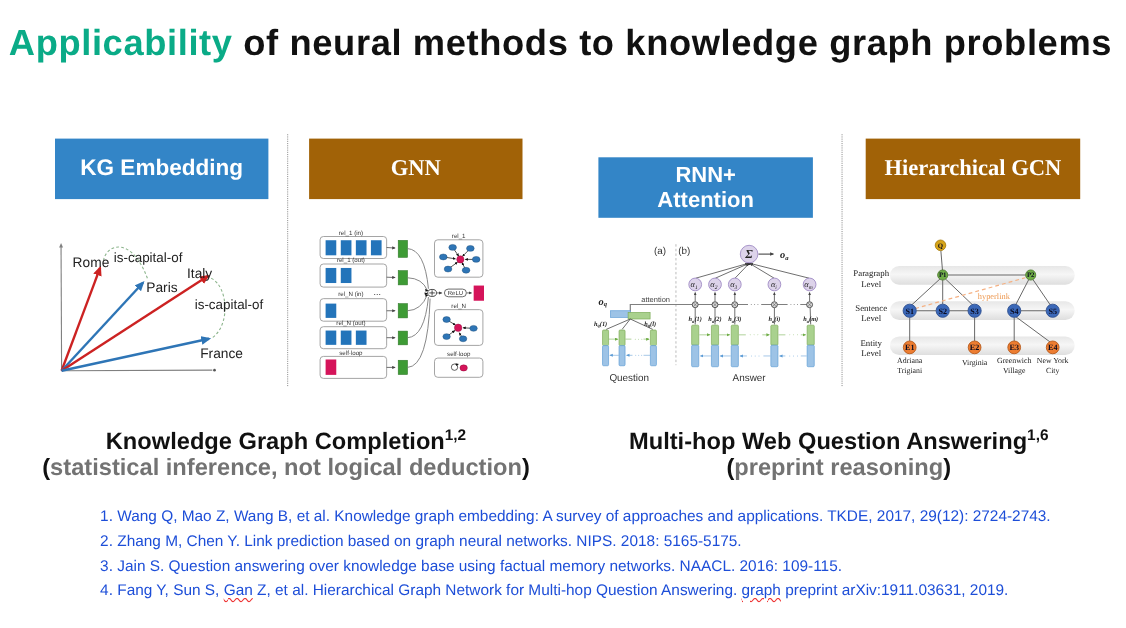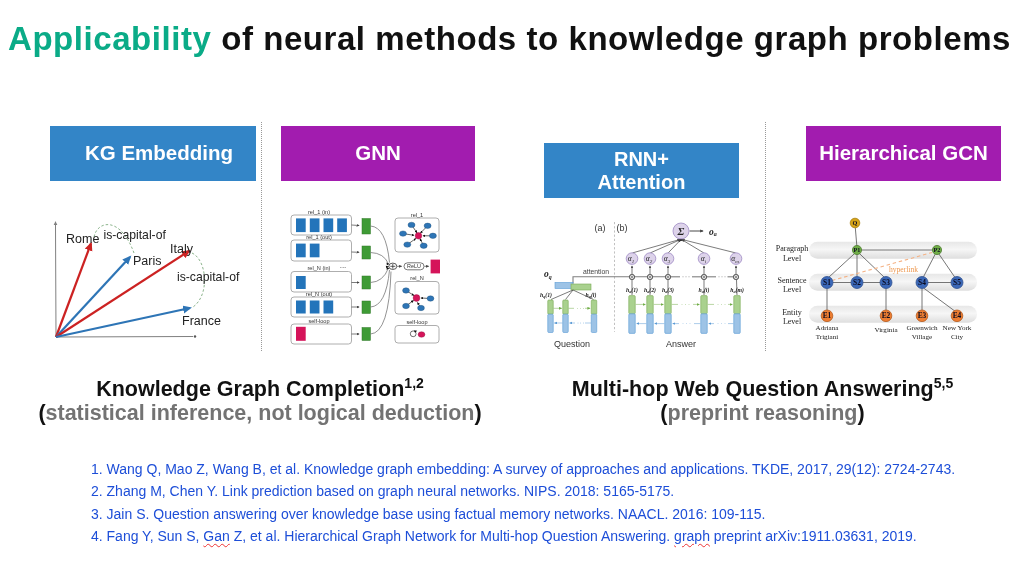--- a/index.html
+++ b/index.html
@@ -4,36 +4,36 @@
 <style>
   html,body{margin:0;padding:0;}
   body{width:1024px;height:571px;background:#fff;position:relative;overflow:hidden;
        font-family:"Liberation Sans",sans-serif;}
   .abs{position:absolute;}
   .title{left:8px;top:22px;font-size:33px;font-weight:bold;color:#111;line-height:33px;white-space:nowrap;letter-spacing:0.56px;}
   .title .gr{color:#0AAB87;}
   .hbox{position:absolute;top:126px;height:55px;display:flex;align-items:center;justify-content:center;
         color:#fff;font-weight:bold;font-size:20.5px;text-align:center;line-height:22.5px;}
   .blue{background:#3385C7;}
-  .green{background:#a21caf;}
+  .green{background:#a16207;font-family:Liberation Serif, serif;}
   .sep{position:absolute;top:122px;height:229px;width:0;border-left:1px dotted #999;}
-  .cap{position:absolute;text-align:center;font-weight:bold;font-size:21.5px;color:#111;line-height:24.6px;}
+  .cap{position:absolute;text-align:center;font-weight:bold;font-size:21.5px;color:#111;line-height:24.6px;margin-top:12px;}
   .cap .red{color:#737373;}
   .cap sup{font-size:14px;}
   .refs{position:absolute;left:91px;top:458px;font-size:14px;line-height:22.4px;color:#1d4ed8;white-space:nowrap;}
   .wavy{text-decoration:underline;text-decoration-style:wavy;text-decoration-color:#e33;text-decoration-thickness:1px;text-underline-offset:2px;text-align:center;}
 </style>
 </head>
 <body>
   <div class="abs title"><span class="gr">Applicability</span> of neural methods to knowledge graph problems</div>
 
-  <div class="hbox blue" style="left:50px;width:194px;padding-left:12px;">KG Embedding</div>
+  <div class="hbox blue" style="left:50px;width:194px;">KG Embedding</div>
   <div class="hbox green" style="left:281px;width:194px;">GNN</div>
   <div class="hbox blue" style="left:544px;width:195px;font-size:20px;margin-top:17px;">RNN+<br>Attention</div>
-  <div class="hbox green" style="left:787px;width:195px;margin-left:19px;">Hierarchical GCN</div>
+  <div class="hbox green" style="left:787px;width:195px;">Hierarchical GCN</div>
 
   <div class="sep" style="left:261px;"></div>
   <div class="sep" style="left:765px;"></div>
 
   <svg class="abs" style="left:40px;top:210px;" width="220" height="140" viewBox="0 0 220 140">
     <defs>
       <marker id="ra" markerUnits="userSpaceOnUse" markerWidth="11" markerHeight="10" refX="7" refY="4" orient="auto">
         <path d="M0,0L9,4L0,8z" fill="#CC2222"></path>
       </marker>
       <marker id="ba" markerUnits="userSpaceOnUse" markerWidth="11" markerHeight="10" refX="7" refY="4" orient="auto">
@@ -407,20 +407,20 @@
       <text x="55" y="128.8">Trigiani</text>
       <text x="114" y="122">Virginia</text>
       <text x="150" y="119.8">Greenwich</text>
       <text x="150" y="128.8">Village</text>
       <text x="185" y="119.8">New York</text>
       <text x="185" y="128.8">City</text>
     </g>
   </svg>
 
   <div class="cap" style="left:30px;top:370.5px;width:460px;">Knowledge Graph Completion<sup>1,2</sup><br><span style="color:#111">(</span><span class="red">statistical inference, not logical deduction</span><span style="color:#111">)</span></div>
-  <div class="cap" style="left:545px;top:370.5px;width:435px;">Multi-hop Web Question Answering<sup>5,5</sup><br><span style="color:#111">(</span><span class="red">preprint reasoning</span><span style="color:#111">)</span></div>
+  <div class="cap" style="left:545px;top:370.5px;width:435px;">Multi-hop Web Question Answering<sup>1,6</sup><br><span style="color:#111">(</span><span class="red">preprint reasoning</span><span style="color:#111">)</span></div>
 
   <div class="refs">
     1. Wang Q, Mao Z, Wang B, et al. Knowledge graph embedding: A survey of approaches and applications. TKDE, 2017, 29(12): 2724-2743.<br>
     2. Zhang M, Chen Y. Link prediction based on graph neural networks. NIPS. 2018: 5165-5175.<br>
     3. Jain S. Question answering over knowledge base using factual memory networks. NAACL. 2016: 109-115.<br>
     4. Fang Y, Sun S, <span class="wavy">Gan</span> Z, et al. Hierarchical Graph Network for Multi-hop Question Answering. <span class="wavy">graph</span> preprint arXiv:1911.03631, 2019.
   </div>
 
 </body></html>

